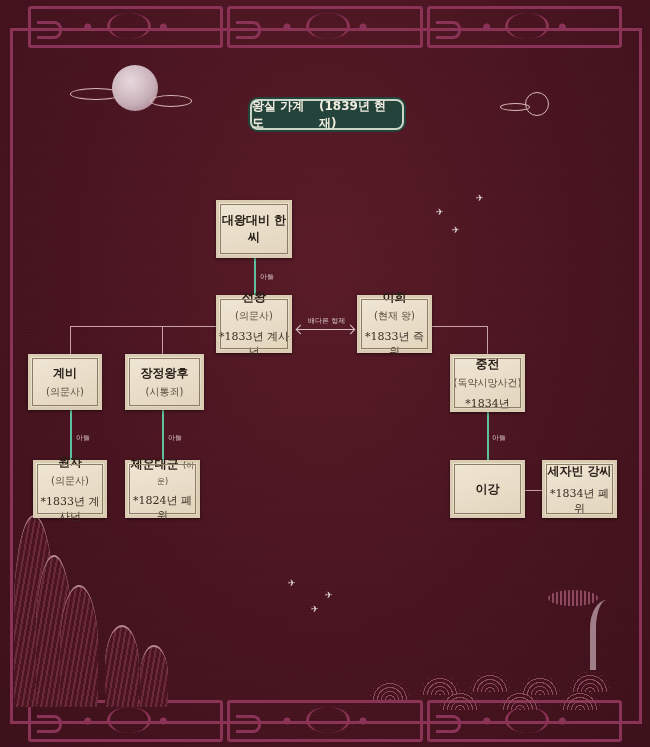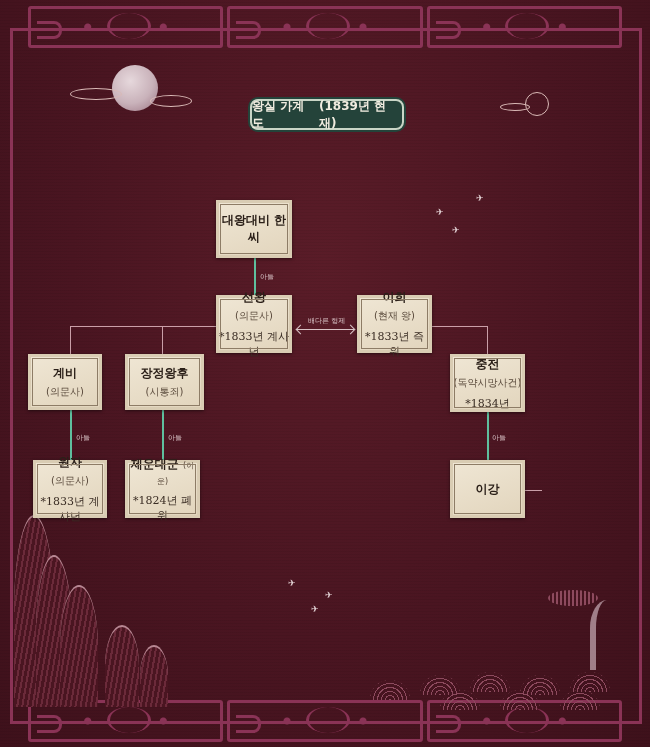--- a/index.html
+++ b/index.html
@@ -205,14 +205,18 @@
 
   <div class="node" style="left:125px; top:460px; width:75px; height:58px;">
     <span class="name"><span>제운대군</span> <small>(이운)</small></span>
     <span class="note">*1824년 폐위</span>
   </div>
 
   <div class="node" style="left:450px; top:460px; width:75px; height:58px;">
     <span class="name">이강</span>
   </div>
 
+  <div class="node" style="left:542px; top:460px; width:75px; height:58px;">
+    <span class="name">세자빈 강씨</span>
+    <span class="note">*1834년 폐위</span>
+  </div>
 
 </div>
 
 </body></html>

